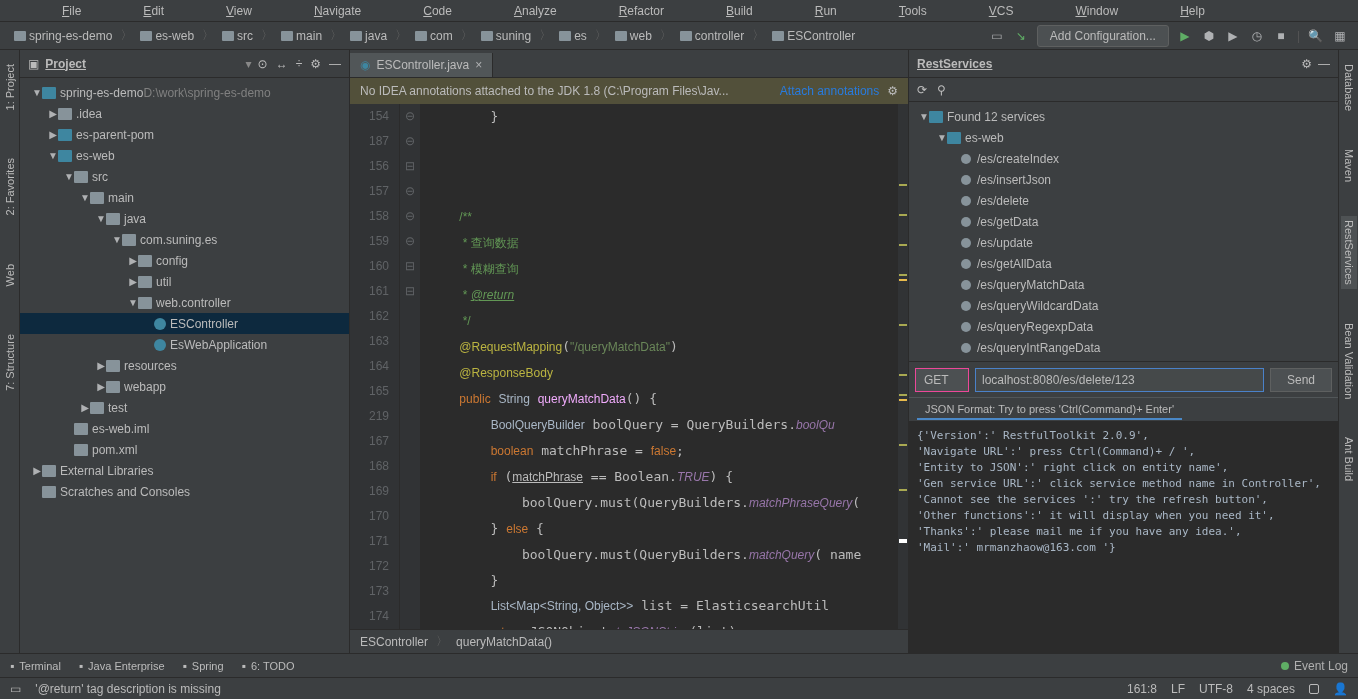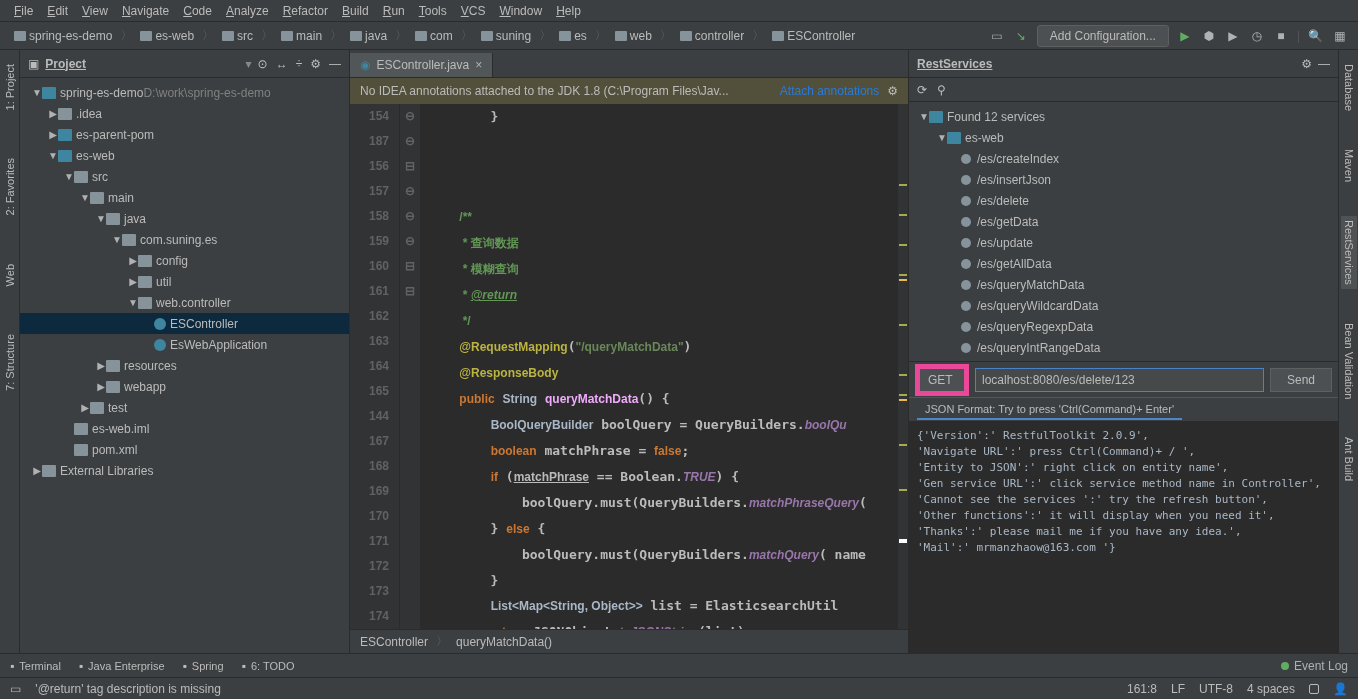--- a/index.html
+++ b/index.html
@@ -1,18 +1,18 @@
 <!DOCTYPE html>
 <html><head>
 <meta charset="utf-8">
 <style>
 * { margin: 0; padding: 0; box-sizing: border-box; font-family: 'Segoe UI', Arial, sans-serif; font-size: 12px; }
 body { background: #3c3f41; color: #bbbbbb; width: 1358px; height: 699px; overflow: hidden; display: flex; flex-direction: column; }
 .menubar { height: 22px; background: #3c3f41; display: flex; align-items: center; padding: 0 8px; gap: 2px; border-bottom: 1px solid #2b2b2b; }
-.menubar span { padding: 2px 6px; cursor: pointer; }
+.menubar span { padding: 2px 6px; cursor: pointer; margin-left: 48px; }
 .menubar span u { text-decoration: underline; }
 .navbar { height: 28px; background: #3c3f41; display: flex; align-items: center; padding: 0 10px; gap: 4px; border-bottom: 1px solid #2b2b2b; }
 .breadcrumb { display: flex; align-items: center; gap: 2px; flex: 1; }
 .breadcrumb-item { display: flex; align-items: center; gap: 3px; padding: 2px 4px; }
 .breadcrumb-sep { color: #666; margin: 0 2px; }
 .folder-icon { display: inline-block; width: 12px; height: 10px; background: #87939a; border-radius: 1px; }
 .toolbar-right { display: flex; align-items: center; gap: 8px; }
 .config-btn { background: #4c5052; border: 1px solid #5e6060; padding: 3px 12px; border-radius: 3px; color: #bbb; }
 .icon-btn { width: 16px; height: 16px; display: inline-flex; align-items: center; justify-content: center; color: #afb1b3; }
 
@@ -39,21 +39,21 @@
 .tree-label { white-space: nowrap; }
 .tree-label.dim { color: #808080; }
 
 .editor-area { flex: 1; display: flex; flex-direction: column; background: #2b2b2b; overflow: hidden; }
 .tabs { height: 28px; background: #3c3f41; display: flex; align-items: end; border-bottom: 1px solid #2b2b2b; }
 .tab { background: #515658; padding: 5px 10px; display: flex; align-items: center; gap: 6px; border-right: 1px solid #2b2b2b; }
 .tab .close { color: #afb1b3; cursor: pointer; }
 .notification { height: 26px; background: #52503a; display: flex; align-items: center; padding: 0 10px; gap: 8px; color: #bbb; }
 .notification .link { color: #287bde; cursor: pointer; }
 .notification .spacer { flex: 1; }
-.code-area { flex: 1; display: flex; overflow: hidden; font-weight: bold; }
+.code-area { flex: 1; display: flex; overflow: hidden; }
 .gutter { width: 50px; background: #313335; text-align: right; padding-right: 10px; color: #606366; font-family: Consolas, monospace; font-size: 12px; line-height: 25px; border-right: 1px solid #2b2b2b; }
 .fold-gutter { width: 20px; background: #313335; line-height: 25px; text-align: center; color: #606366; }
 .code { flex: 1; font-family: Consolas, monospace; font-size: 13px; line-height: 25px; padding-left: 8px; white-space: pre; overflow: hidden; position: relative; }
 .markers { width: 10px; background: #313335; position: relative; }
 .marker { width: 8px; height: 2px; background: #a9a952; position: absolute; left: 1px; }
 .kw { color: #cc7832; }
 .str { color: #6a8759; }
 .ann { color: #bbb441; }
 .com { color: #629755; }
 .comtag { color: #629755; text-decoration: underline; font-style: italic; }
@@ -61,21 +61,21 @@
 .type { color: #a9b7c6; }
 .ital { font-style: italic; color: #9876aa; }
 .breadcrumb-bottom { height: 24px; background: #3c3f41; border-top: 1px solid #2b2b2b; display: flex; align-items: center; padding: 0 10px; gap: 8px; font-size: 11px; }
 
 .rest-panel { width: 430px; background: #3c3f41; border-left: 1px solid #2b2b2b; display: flex; flex-direction: column; }
 .rest-toolbar { height: 24px; border-bottom: 1px solid #2b2b2b; display: flex; align-items: center; padding: 0 8px; gap: 10px; }
 .rest-tree { flex: 0 0 260px; overflow: auto; padding: 4px 0; background: #3c3f41; border-bottom: 1px solid #2b2b2b; }
 .rest-row { display: flex; align-items: center; height: 21px; cursor: pointer; }
 .rest-dot { width: 10px; height: 10px; border-radius: 50%; background: #87939a; margin-right: 6px; }
 .request-bar { height: 36px; padding: 4px 6px; display: flex; gap: 6px; align-items: center; border-bottom: 1px solid #515658; }
-.method-select { background: #4c5052; border: 5px solid #ec4899; color: #bbb; padding: 4px 8px; width: 54px; }
+.method-select { background: #4c5052; border: 1px solid #ec4899; color: #bbb; padding: 4px 8px; width: 54px; }
 .url-input { flex: 1; background: #45494a; border: 1px solid #4a81c9; color: #bbb; padding: 4px 6px; outline: none; }
 .send-btn { background: #4c5052; border: 1px solid #5e6060; color: #bbb; padding: 4px 16px; }
 .tabs-line { height: 24px; border-bottom: 1px solid #2b2b2b; display: flex; align-items: center; padding: 0 8px; }
 .tabs-line .tab-item { padding: 3px 8px; border-bottom: 2px solid #4a88c7; color: #bbbbbb; font-size: 11px; }
 .rest-output { flex: 1; background: #2b2b2b; padding: 6px 8px; font-family: Consolas, monospace; font-size: 11px; line-height: 16px; color: #a9b7c6; overflow: auto; white-space: pre; }
 
 .bottom-toolbar { height: 24px; background: #3c3f41; border-top: 1px solid #2b2b2b; display: flex; align-items: center; padding: 0 10px; gap: 18px; }
 .bottom-toolbar .item { display: flex; align-items: center; gap: 5px; font-size: 11px; }
 .bottom-toolbar .spacer { flex: 1; }
 .event-log { color: #b0b0b0; }
@@ -254,20 +254,25 @@
         <div class="tree-row" style="padding-left: 44px;">
           <span class="tree-arrow"></span>
           <span class="tree-icon file"></span>
           <span class="tree-label">pom.xml</span>
         </div>
         <div class="tree-row" style="padding-left: 12px;">
           <span class="tree-arrow">▶</span>
           <span class="tree-icon folder"></span>
           <span class="tree-label">External Libraries</span>
         </div>
+        <div class="tree-row" style="padding-left: 12px;">
+          <span class="tree-arrow"></span>
+          <span class="tree-icon file"></span>
+          <span class="tree-label">Scratches and Consoles</span>
+        </div>
       </div>
   </div>
 
   <div class="editor-area">
     <div class="tabs">
       <div class="tab">
         <span style="color:#3e86a0">◉</span>
         <span>ESController.java</span>
         <span class="close">×</span>
       </div>
@@ -285,21 +290,21 @@
           <div>156</div>
           <div>157</div>
           <div>158</div>
           <div>159</div>
           <div>160</div>
           <div>161</div>
           <div>162</div>
           <div>163</div>
           <div>164</div>
           <div>165</div>
-          <div>144</div>
+          <div>219</div>
           <div>167</div>
           <div>168</div>
           <div>169</div>
           <div>170</div>
           <div>171</div>
           <div>172</div>
           <div>173</div>
           <div>174</div>
         </div>
       <div class="fold-gutter">

